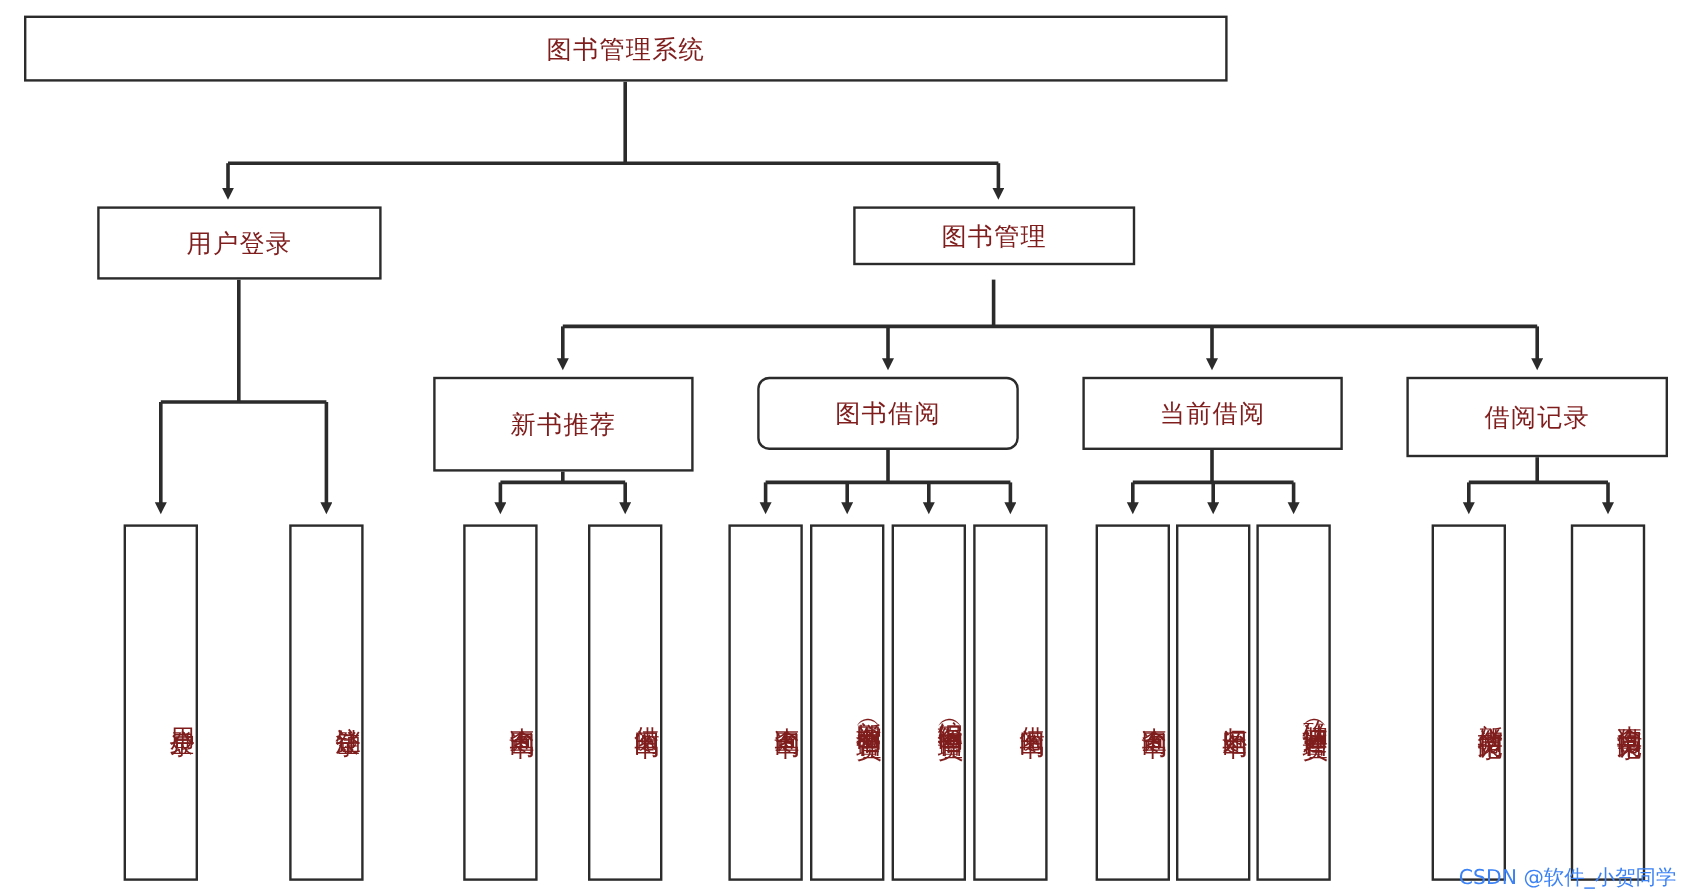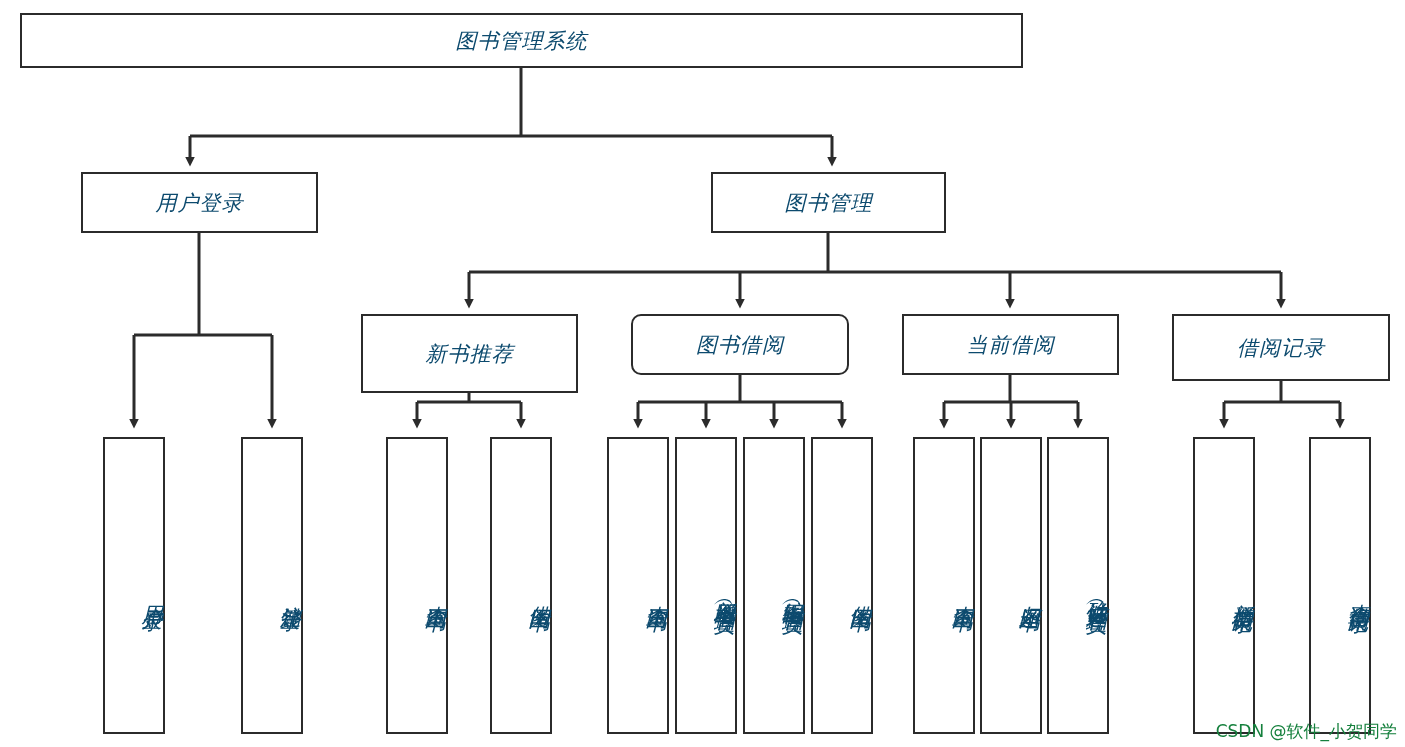--- a/index.html
+++ b/index.html
@@ -24,23 +24,22 @@
     pointer-events: none;
   }
   .node {
     position: absolute;
     box-sizing: border-box;
     background: #ffffff;
     border: 2px solid #2b2b2b;
     display: flex;
     align-items: center;
     justify-content: center;
-    color: #0c4a6e;
+    color: #7f1d1d;
     z-index: 2;
-    font-style: italic;
   }
   .node.horiz {
     font-size: 21px;
     letter-spacing: 1px;
   }
   .node.vert {
     font-size: 21px;
     letter-spacing: 2px;
     writing-mode: vertical-rl;
     text-orientation: upright;
@@ -51,21 +50,21 @@
   .node.vert .vtext {
     writing-mode: vertical-rl;
     text-orientation: upright;
     line-height: 1.05;
   }
   .watermark {
     position: absolute;
     right: 8px;
     bottom: 4px;
     font-size: 17px;
-    color: #15803d;
+    color: #3b82f6;
     z-index: 5;
     white-space: nowrap;
   }
 </style>
 </head>
 <body>
 
 <div id="canvas">
 
   <svg id="wires" viewBox="0 0 1405 747" xmlns="http://www.w3.org/2000/svg">
@@ -118,21 +117,21 @@
     </g>
   </svg>
 
   <div class="node horiz" style="left:20px; top:13px; width:1003px; height:55px;">
     <span>图书管理系统</span>
   </div>
 
   <div class="node horiz" style="left:81px; top:172px; width:237px; height:61px;">
     <span>用户登录</span>
   </div>
-  <div class="node horiz" style="left:711px; top:172px; width:235px; height:61px;">
+  <div class="node horiz" style="left:711px; top:172px; width:235px; height:49px;">
     <span>图书管理</span>
   </div>
 
   <div class="node horiz" style="left:361px; top:314px; width:217px; height:79px;">
     <span>新书推荐</span>
   </div>
   <div class="node horiz" style="left:631px; top:314px; width:218px; height:61px;border-radius:10px;">
     <span>图书借阅</span>
   </div>
   <div class="node horiz" style="left:902px; top:314px; width:217px; height:61px;align-items:center;">

